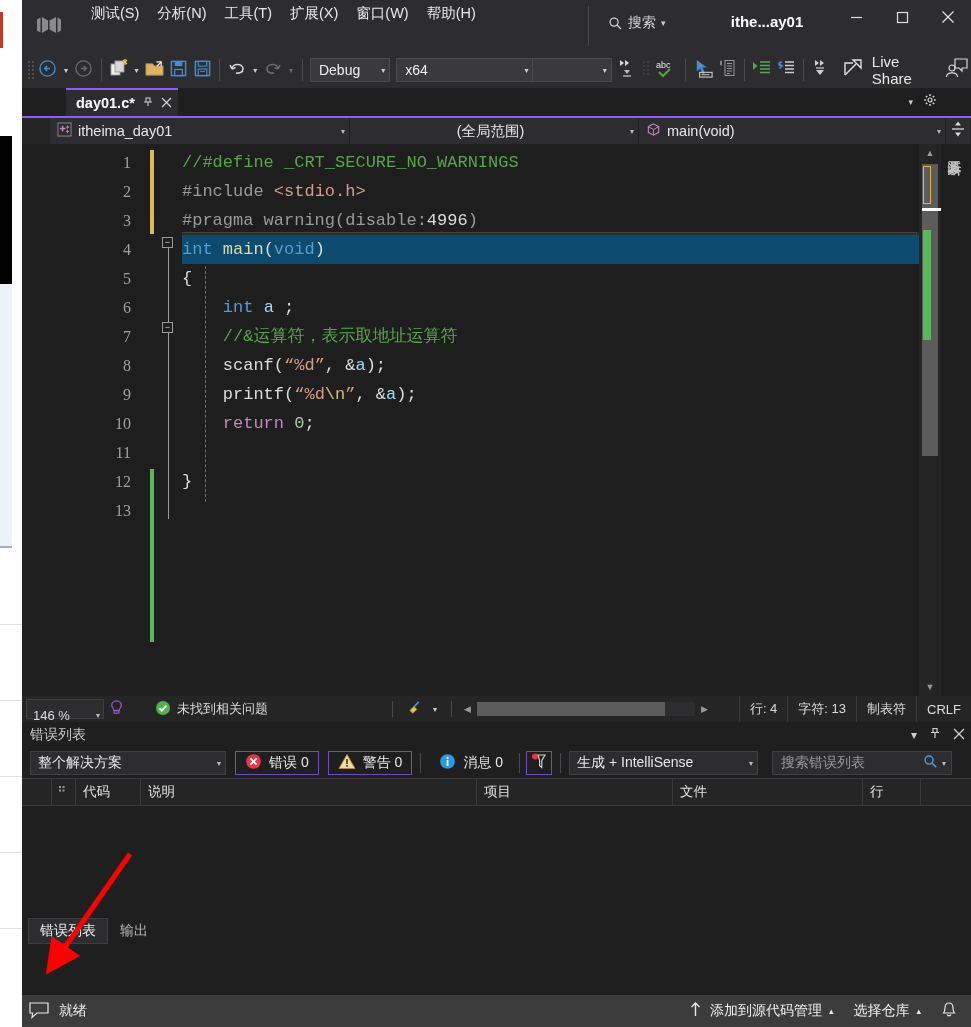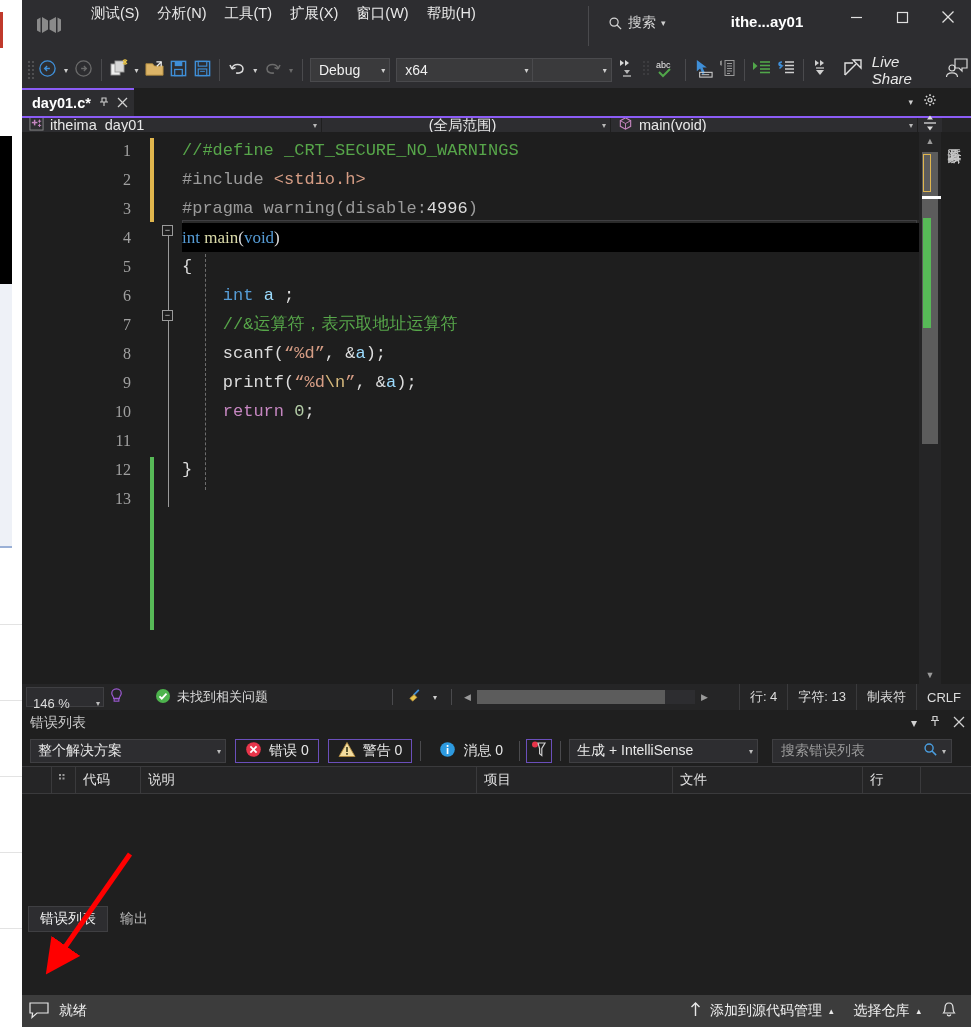--- a/index.html
+++ b/index.html
@@ -77,43 +77,43 @@
   }
   .tsep { width: 1px; height: 22px; background: #4a4a4d; margin: 0 5px; }
   .combo {
     height: 24px; background: #3a3a3c; border: 1px solid #4a4a4d; color: #f0f0f0;
     font-size: 14px; display: flex; align-items: center; justify-content: space-between;
     padding: 0 4px 0 8px; cursor: default;
   }
   .combo .cv { white-space: nowrap; overflow: hidden; }
   .combo .ca { font-size: 8px; color: #cfcfcf; margin-left: 8px; }
   .liveshare {
-    display: flex; align-items: center; gap: 7px; margin-left: 10px; cursor: default; font-style: italic;
+    display: flex; align-items: center; gap: 7px; margin-left: 10px; cursor: default;
   }
   .liveshare .lstxt { font-size: 15px; color: #e8e8e8; }
 
   
-  .tabstrip { position: relative; height: 28px; background: #1f1f1f; }
+  .tabstrip { position: relative; height: 28px; background: #1f1f1f; margin-left: 44px; }
   .doctab {
     position: absolute; left: 0; top: 0; height: 28px; background: #2d2d30;
     border-top: 2px solid #8b5cf6; display: flex; align-items: center;
     padding: 0 6px 0 10px; gap: 7px; cursor: default;
   }
   .doctab .dname { font-size: 14.5px; font-weight: bold; color: #ffffff; }
   .doctab .pin, .doctab .xcl { font-size: 13px; color: #d0d0d0; cursor: default; }
   .tabstrip-right {
     position: absolute; right: 28px; top: 0; height: 28px; display: flex;
     align-items: center; gap: 10px; padding-right: 6px;
   }
   .tabstrip-right .tr-a { font-size: 9px; color: #cfcfcf; cursor: default; }
 
   
   .navbar {
-    position: relative; height: 16px; background: #252526;
-    border-top: 2px solid #8b5cf6; display: flex; align-items: stretch;
+    position: relative; height: 28px; background: #252526;
+    border-top: 2px solid #8b5cf6; display: flex; align-items: stretch; padding-left: 28px;
   }
   .nav-combo {
     background: #2d2d30; border-right: 1px solid #1f1f1f; display: flex; align-items: center;
     padding: 0 4px 0 7px; gap: 6px; cursor: default; overflow: hidden;
   }
   .nav-combo .nv { font-size: 14.5px; color: #e8e8e8; white-space: nowrap; flex: 1; }
   .nav-combo .na { font-size: 8px; color: #b8b8b8; }
   .split-btn {
     width: 24px; display: flex; align-items: center; justify-content: center;
     background: #2d2d30; cursor: default;
@@ -138,21 +138,21 @@
     display: flex; align-items: center; justify-content: center;
     font-size: 9px; color: #d0d0d0; line-height: 1; background: #1e1e1e;
   }
   .fold-line { position: absolute; width: 1px; background: #9a9a9a; }
   .guide { position: absolute; width: 0; border-left: 1px dashed #6d6d6d; }
   .code {
     position: absolute; left: 160px; top: 4px; right: 0;
     font-family: "Liberation Mono", monospace; font-size: 17px;
   }
   .cline { height: 29px; line-height: 29px; white-space: pre; }
-  .cline.cur { background: #000000; font-family: Liberation Serif, serif; }
+  .cline.cur { background: #0c4a6e; }
   .cur-border {
     position: absolute; left: 160px; top: 88px; right: 54px; height: 29px;
     border: 1px solid #3f3f42; pointer-events: none;
   }
   .c-com  { color: #57a64a; }
   .c-pre  { color: #9b9b9b; }
   .c-inc  { color: #d69d85; }
   .c-key  { color: #569cd6; }
   .c-fn   { color: #dcdcaa; }
   .c-var  { color: #9cdcfe; }

